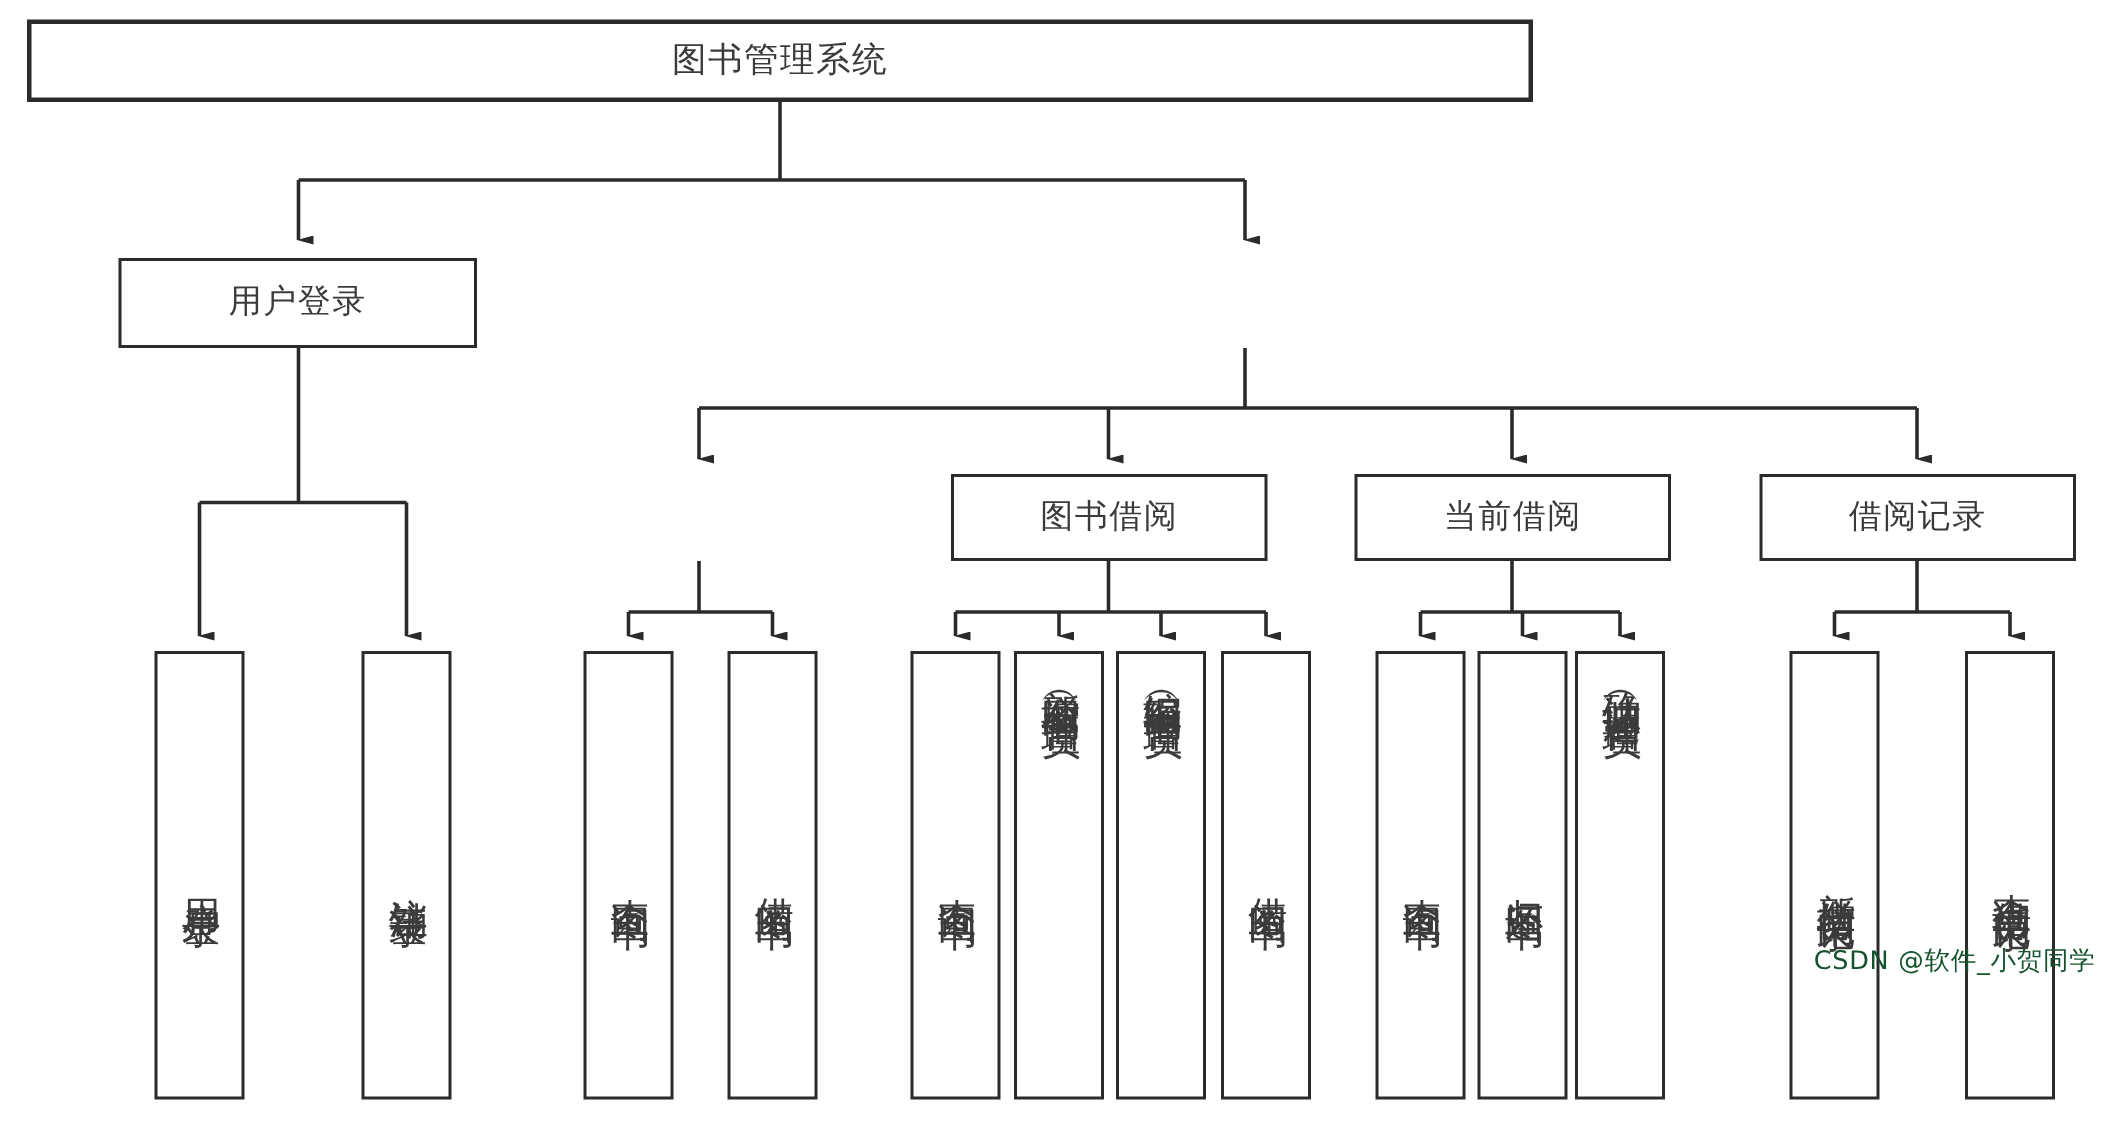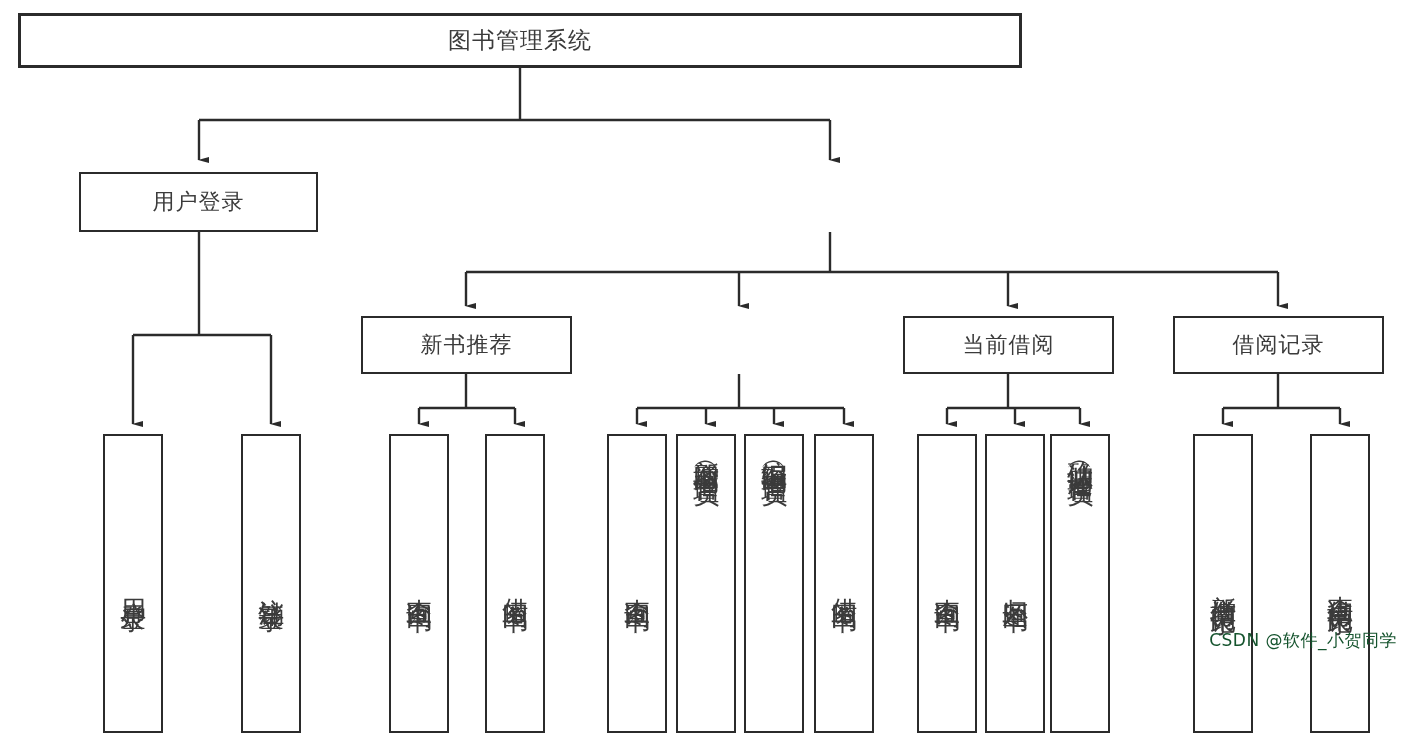--- a/index.html
+++ b/index.html
@@ -81,22 +81,22 @@
   </svg>
 
   <div class="node root horiz" style="left:18px;top:13px;width:1004px;height:55px;">
     <span class="lbl">图书管理系统</span>
   </div>
 
   <div class="node horiz" style="left:79px;top:172px;width:239px;height:60px;">
     <span class="lbl">用户登录</span>
   </div>
 
-  <div class="node horiz" style="left:361px;top:316px;width:211px;height:58px;">
-    <span class="lbl">新书推荐</span>
+  <div class="node horiz" style="left:634px;top:316px;width:211px;height:58px;">
+    <span class="lbl">图书借阅</span>
   </div>
   <div class="node horiz" style="left:903px;top:316px;width:211px;height:58px;">
     <span class="lbl">当前借阅</span>
   </div>
   <div class="node horiz" style="left:1173px;top:316px;width:211px;height:58px;">
     <span class="lbl">借阅记录</span>
   </div>
 
   <div class="node vert mid" style="left:103px;top:434px;width:60px;height:299px;">
     <span class="lbl">用户登录</span>

